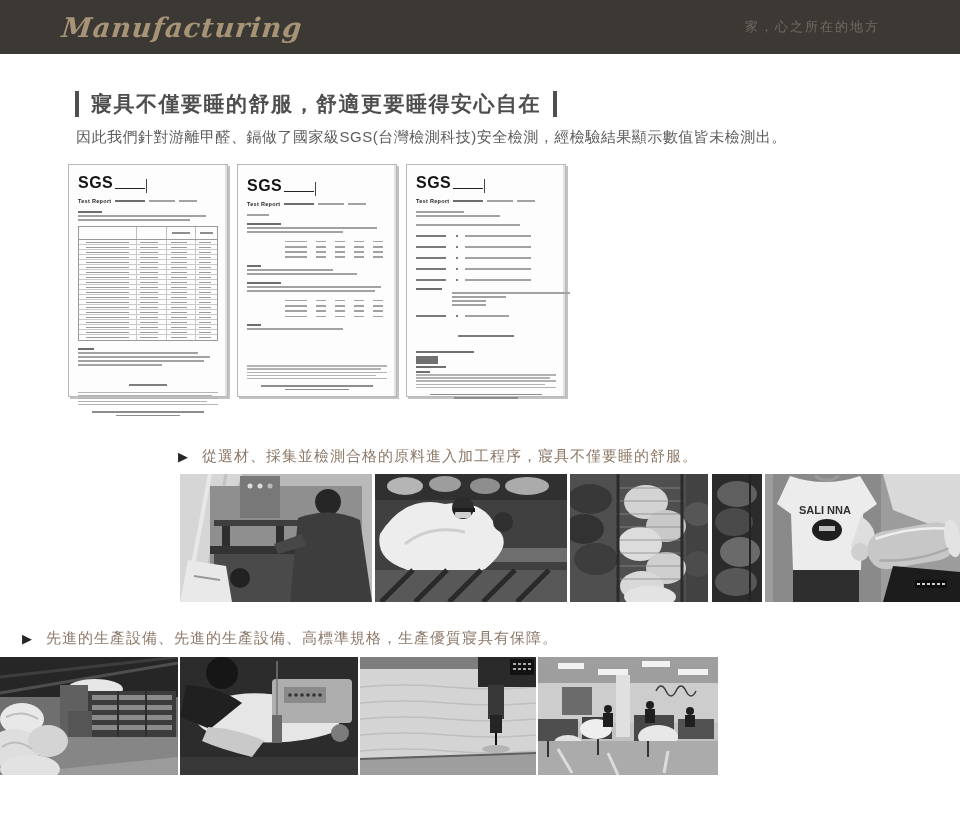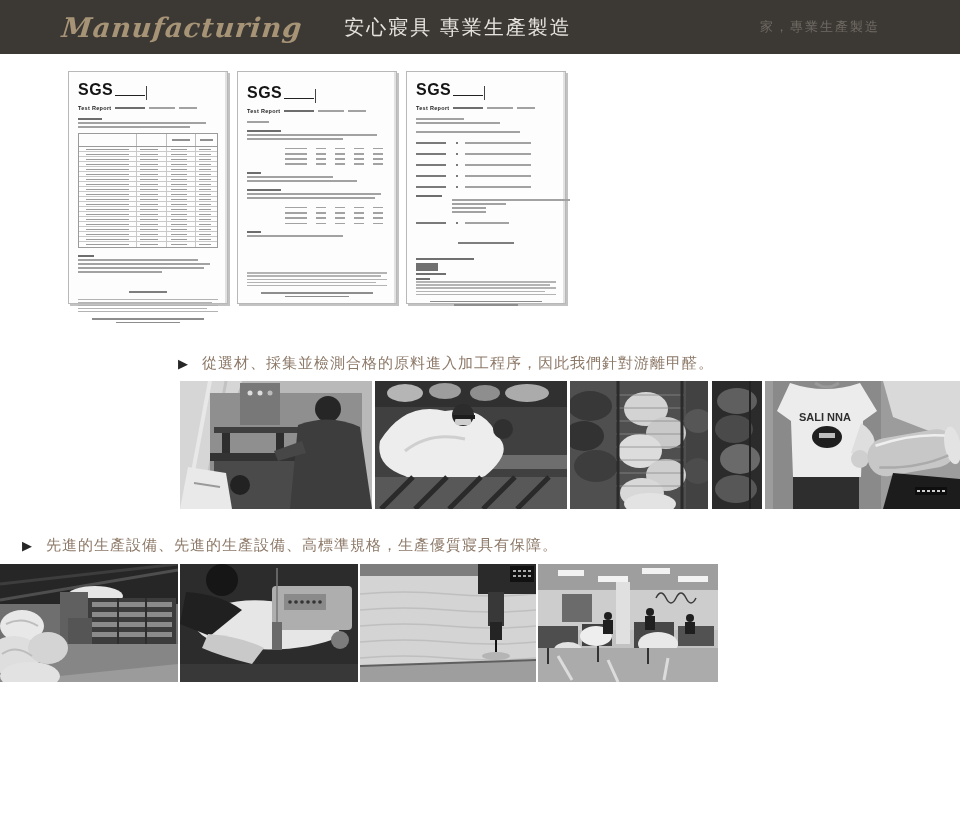--- a/index.html
+++ b/index.html
@@ -87,24 +87,31 @@
   .g1 { margin-right:3px; } .g2 { margin-right:3px; } .g3 { margin-right:4px; } .g4 { margin-right:3px; }
   .h1 { margin-right:2px; }
 </style>
 </head>
 <body>
 
 <div class="page">
 
   <div class="header">
     <span class="script-logo">Manufacturing</span>
-    <span class="header-title">安心寢具 專業生產製造</span>
-    <span class="header-tagline">家，專業生產製造</span>
+    <span class="header-tagline">家，心之所在的地方</span>
   </div>
 
+  <div class="intro">
+    <div class="headline-row">
+      <span class="vbar"></span>
+      <span class="headline">寢具不僅要睡的舒服，舒適更要睡得安心自在</span>
+      <span class="vbar"></span>
+    </div>
+    <div class="intro-desc">因此我們針對游離甲醛、鎘做了國家級SGS(台灣檢測科技)安全檢測，經檢驗結果顯示數值皆未檢測出。</div>
+  </div>
 
   <div class="docs">
 
     <div class="doc">
       <div class="logo-row">
         <span class="sgs">SGS</span>
         <span class="logo-rule"></span>
           <span class="logo-tick"></span>
       </div>
       <div class="rep-row">
@@ -454,21 +461,21 @@
         </div>
       <div class="doc-footer">
           <div class="fl"></div>
           <div class="fl"></div>
         </div>
     </div>
   </div>
 
   <div class="caption caption1">
     <span class="arr">▶</span>
-    <span>從選材、採集並檢測合格的原料進入加工程序，因此我們針對游離甲醛。</span>
+    <span>從選材、採集並檢測合格的原料進入加工程序，寢具不僅要睡的舒服。</span>
   </div>
 
   <div class="photo-row row1">
     <div class="photo g1" style="width:192px">
       <svg viewBox="0 0 192 128" preserveAspectRatio="none">
         <rect width="192" height="128" fill="#b9b9b9"></rect>
         <polygon points="0,0 62,0 18,128 0,128" fill="#d6d6d6"></polygon>
         <line x1="30" y1="0" x2="6" y2="128" stroke="#e8e8e8" stroke-width="4"></line>
         <line x1="46" y1="0" x2="22" y2="128" stroke="#c2c2c2" stroke-width="3"></line>
         <rect x="30" y="12" width="152" height="116" fill="#8f8f8f"></rect>

